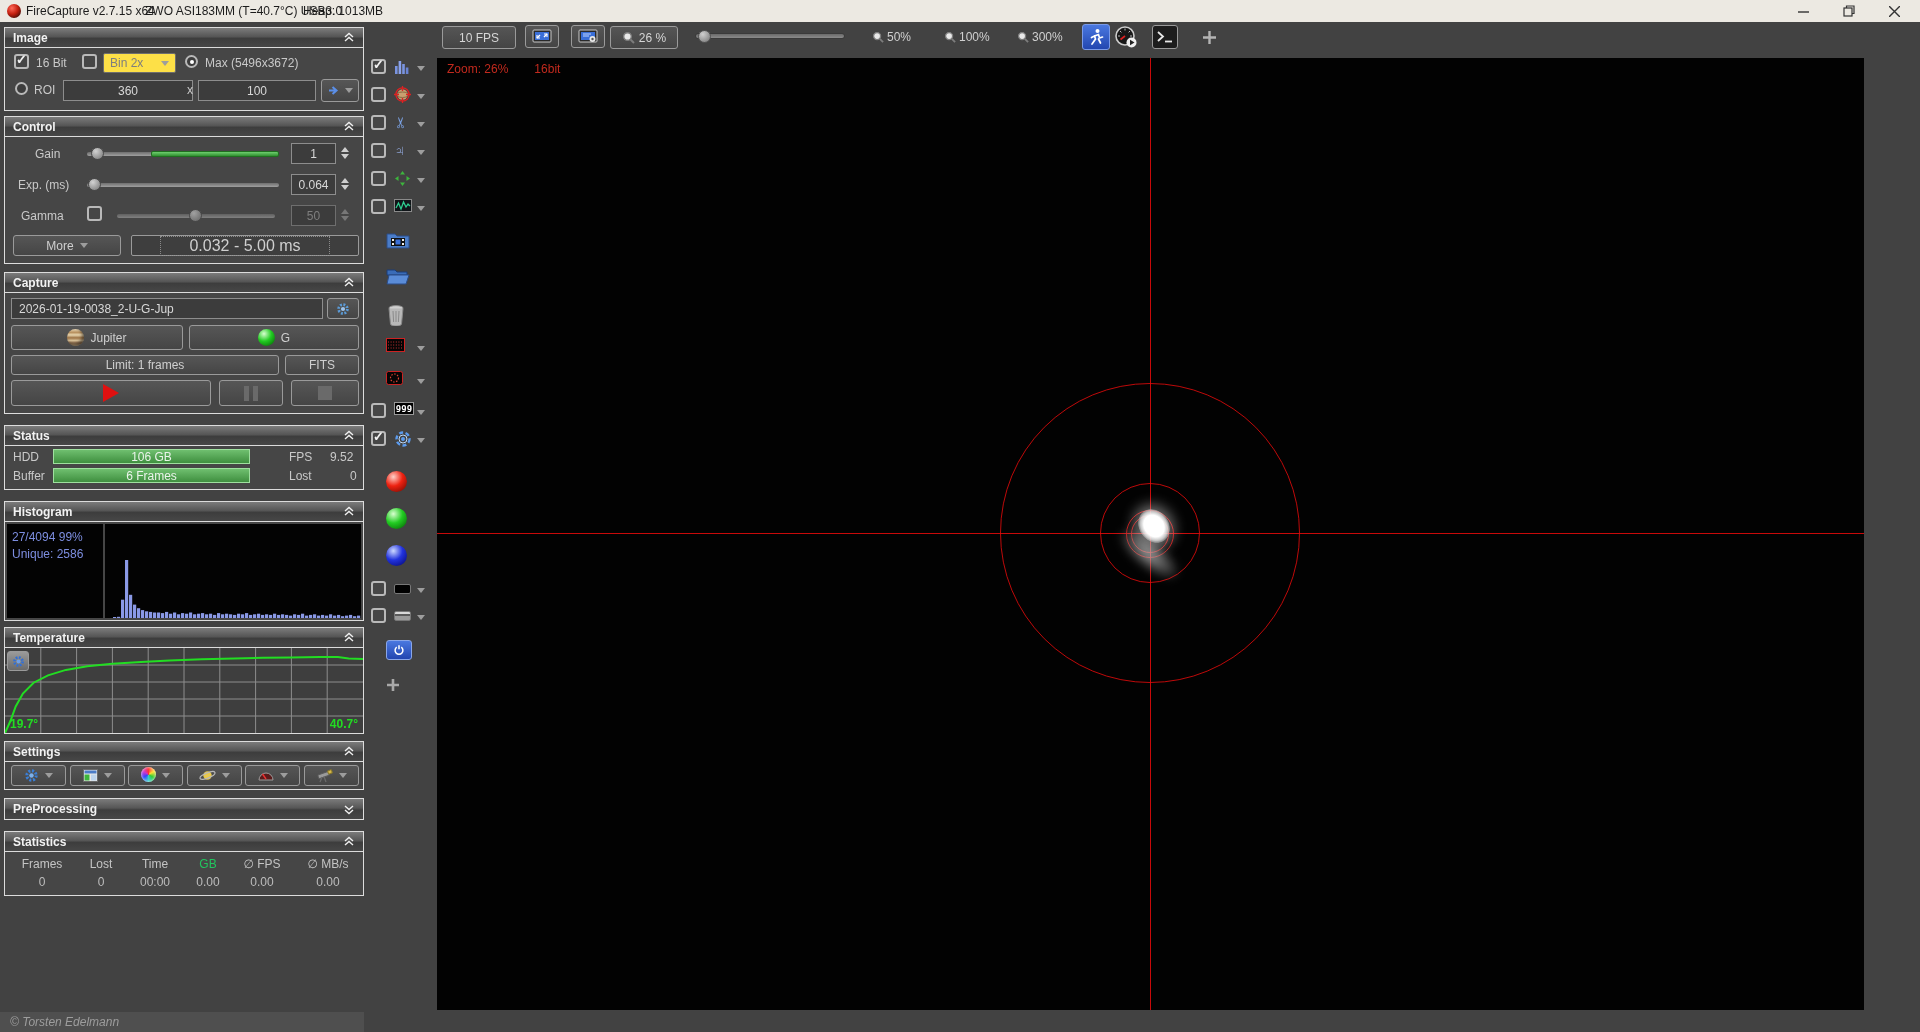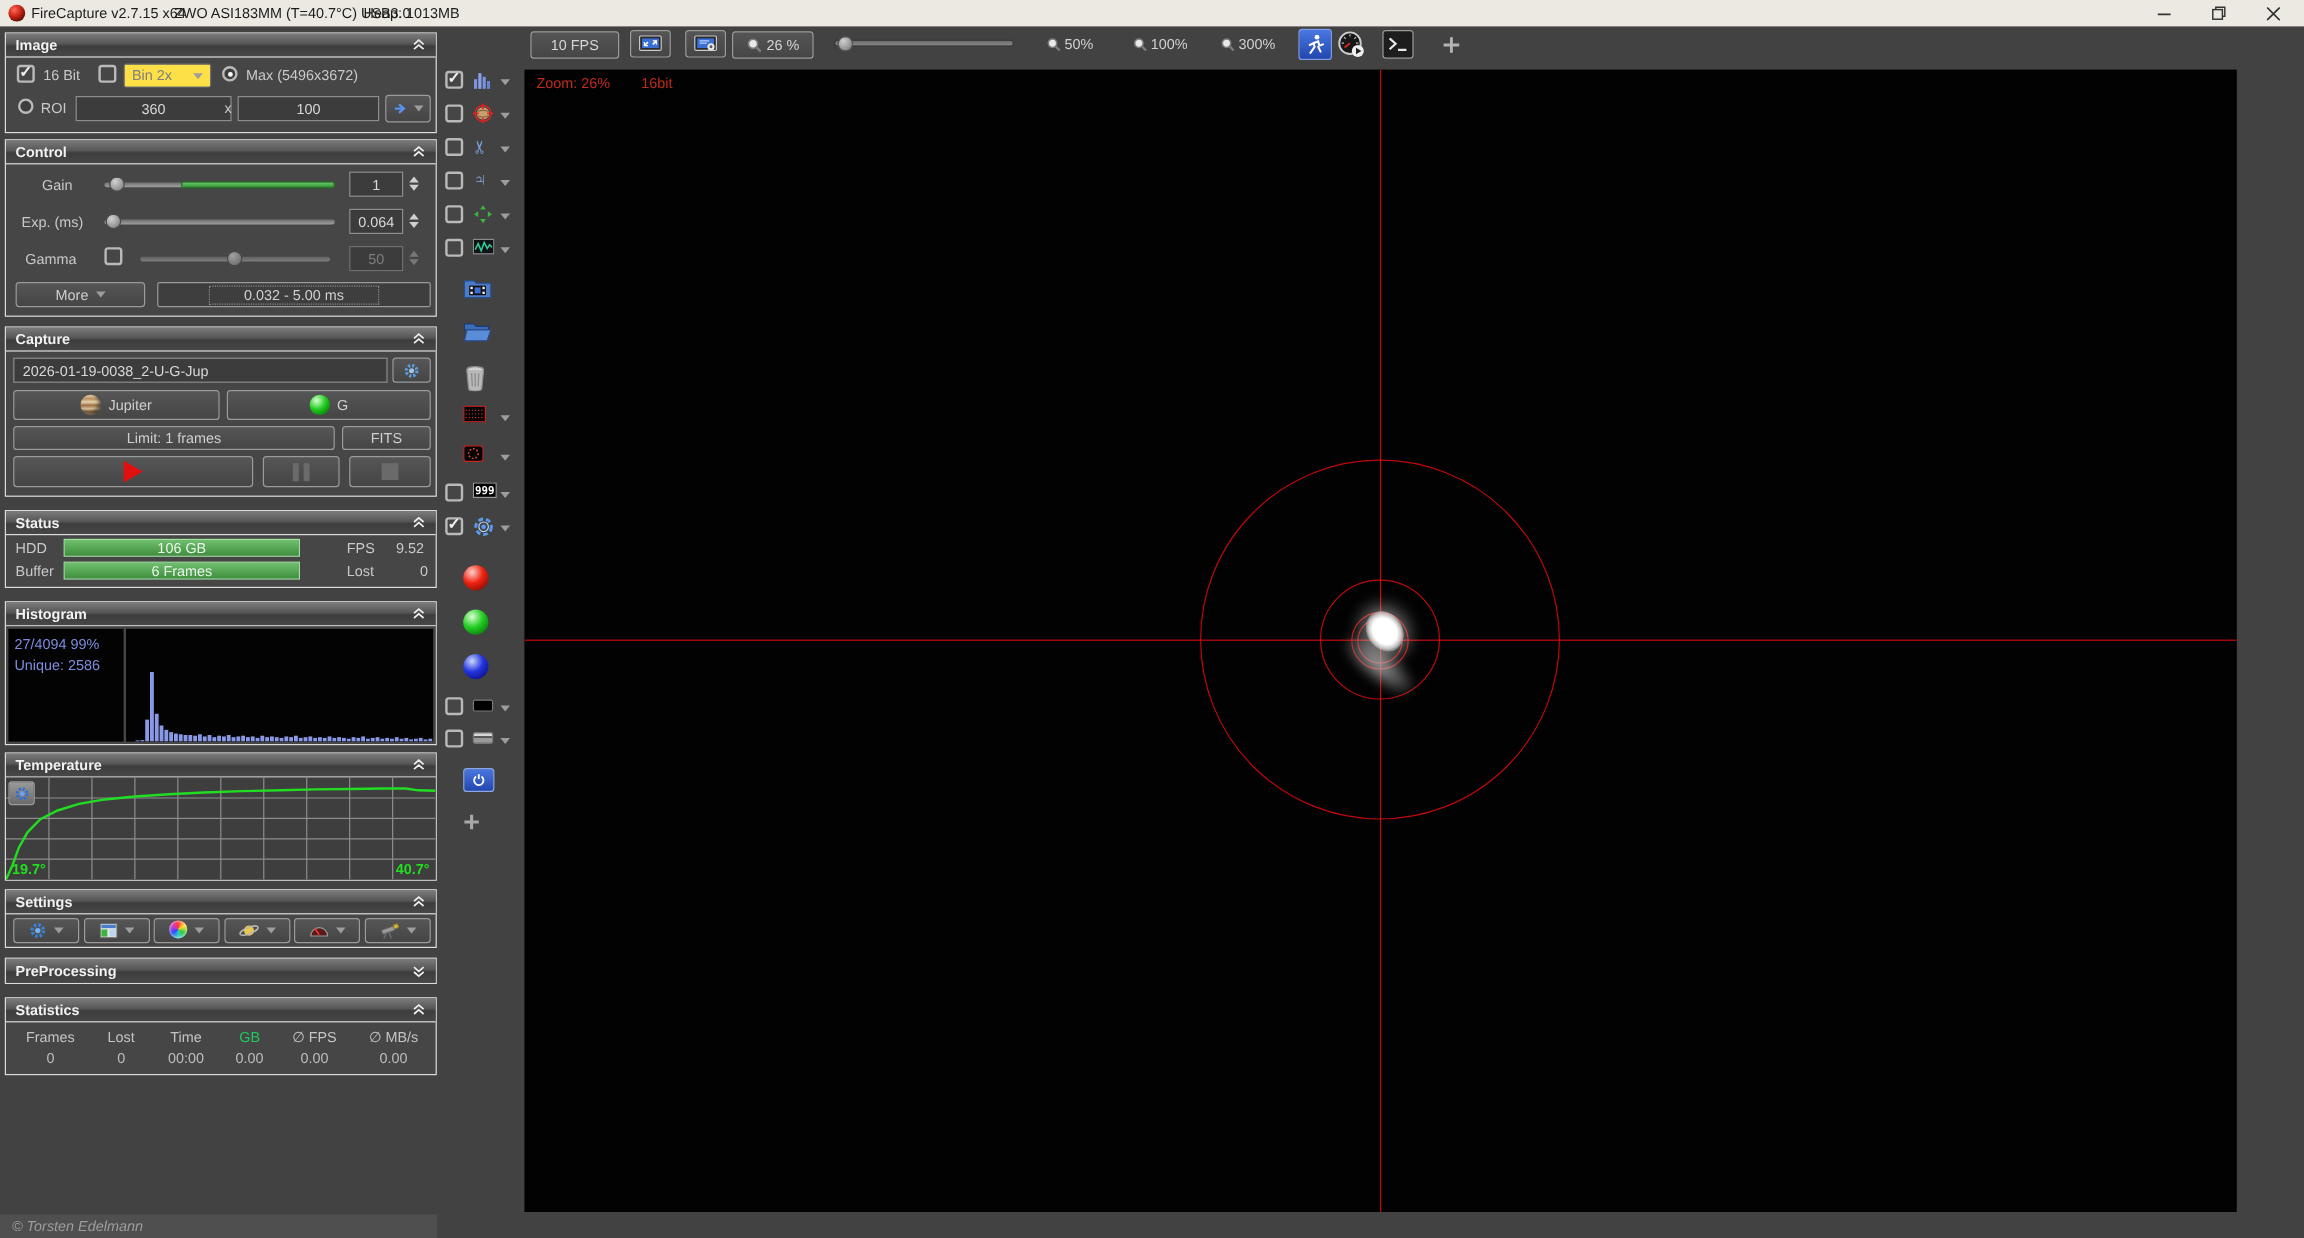--- a/index.html
+++ b/index.html
@@ -289,21 +289,21 @@
     <div class="spin dim2" style="left:334px; top:68px;">
         <i class="up"></i>
         <i class="dn"></i>
       </div>
 
     <div class="btn" style="left:8px; top:98px; width:108px; height:21px;">
       <span>More</span>
       <span class="caret"></span>
     </div>
     <div class="abs" style="left:126px; top:98px; width:228px; height:21px; background:#3e3e3e; border:1px solid #9a9a9a; border-radius:2px; display:flex; align-items:center; justify-content:center;">
-      <span style="color:#cfcfcf; font-size:12px; border:1px dotted #8a8a8a; padding:0 28px;">0.032 - 5.00 ms</span>
+      <span style="color:#cfcfcf; font-size:16px; border:1px dotted #8a8a8a; padding:0 28px;">0.032 - 5.00 ms</span>
     </div>
   </div>
 </div>
 
 <div class="panel" style="top:272px; height:142px;">
   <div class="phead">
     <span>Capture</span>
       <span class="sp"></span>
     <span class="hdr-chev">
         <svg width="12" height="11">

